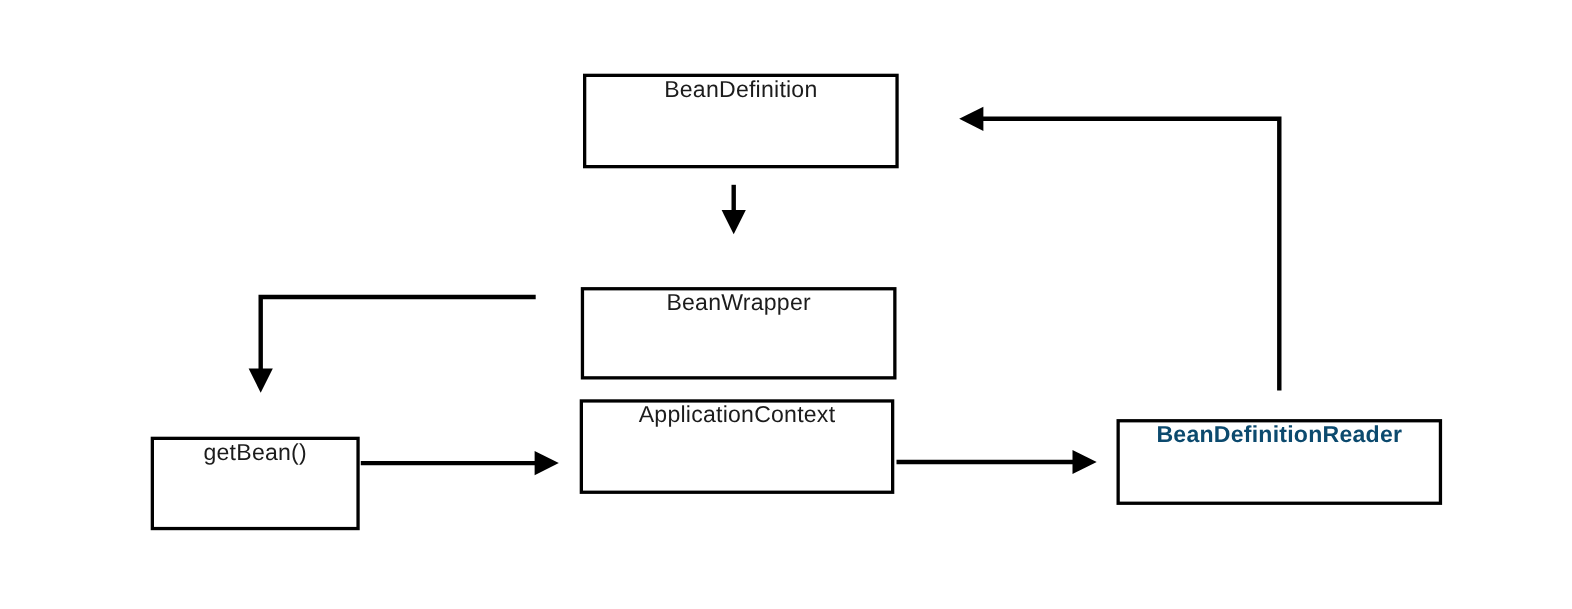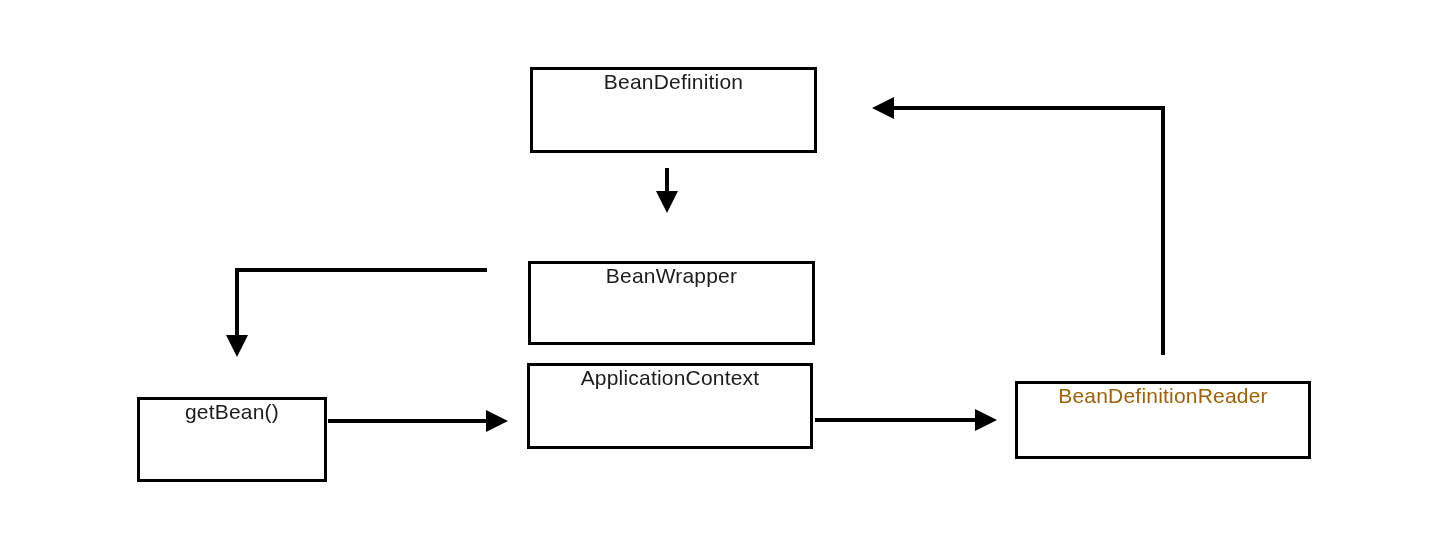--- a/index.html
+++ b/index.html
@@ -45,21 +45,21 @@
     font-size: 21px;
     letter-spacing: 0.2px;
     color: #1c1c1c;
     white-space: nowrap;
   }
   .node-bean-definition        { left: 530px;  top: 67px;  width: 287px; height: 86px; }
   .node-bean-wrapper           { left: 528px;  top: 219px; width: 287px; height: 84px; margin-top: 42px; }
   .node-get-bean               { left: 137px;  top: 373px; width: 190px; height: 85px; margin-top: 24px; }
   .node-application-context    { left: 527px;  top: 363px; width: 286px; height: 86px; }
   .node-bean-definition-reader { left: 1015px; top: 381px; width: 296px; height: 78px; }
-  .node-bean-definition-reader .node-label { color: #a16207; }
+  .node-bean-definition-reader .node-label { color: #0c4a6e; font-weight: bold; }
 </style>
 </head>
 <body>
 
 <div class="canvas">
 
   <svg class="edges" viewBox="0 0 1429 554" xmlns="http://www.w3.org/2000/svg">
 
     <g>
       <line class="edge-line" x1="667" y1="168" x2="667" y2="194"></line>

